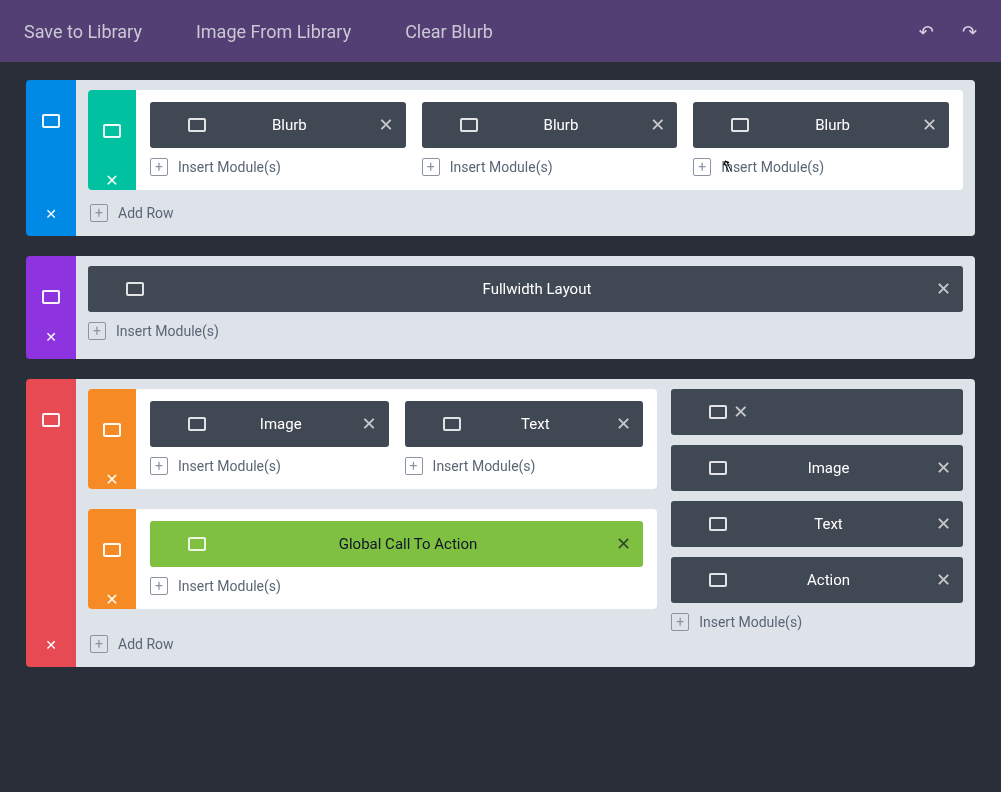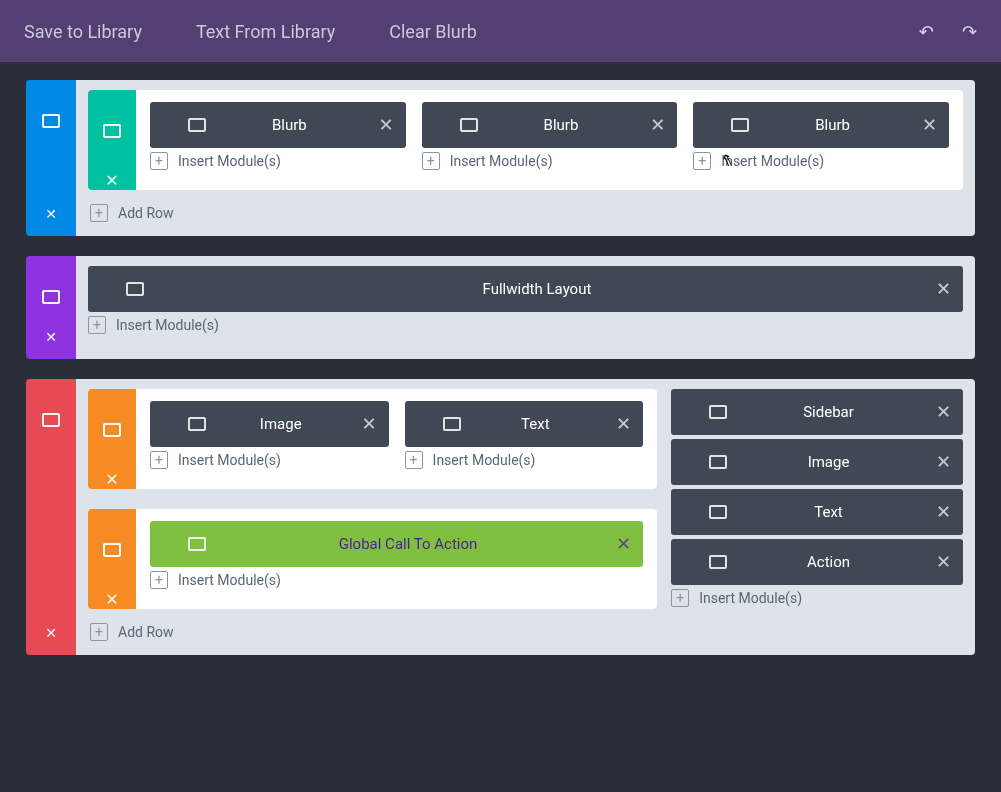--- a/index.html
+++ b/index.html
@@ -60,21 +60,21 @@
     padding: 10px 12px 12px 12px;
   }
 
   
   .blue { background: #008ae6; }
   .purple { background: #8e33e0; }
   .red { background: #e84a54; }
   .green-handle { background: #00c2a0; }
   .orange { background: #f68a25; }
   .darkmod { background: #404854; color: #fff; }
-  .greenmod { background: #80c041; color: #4c1d95; }
+  .greenmod { background: #80c041; color: #0f172a; }
 
   
   .row-wrap {
     display: flex;
     background: #fff;
     border-radius: 4px;
     overflow: hidden;
     margin-bottom: 10px;
   }
   .row-handle {
@@ -99,21 +99,21 @@
     min-width: 0;
   }
 
   
   .module {
     display: flex;
     align-items: center;
     height: 46px;
     border-radius: 3px;
     padding: 0 12px;
-    margin-bottom: 4px;
+    margin-bottom: 10px;
   }
   .module-title {
     flex: 1;
     text-align: center;
     font-size: 15px;
   }
   .module .close-icon { margin-left: 6px; }
 
   
   .insert {
@@ -173,21 +173,21 @@
   .cursor {
     position:absolute; font-size:16px; color:#000;
     pointer-events:none;
   }
 </style>
 </head>
 <body>
 
 <div class="toolbar">
   <div class="toolbar-btn">Save to Library</div>
-  <div class="toolbar-btn">Text From Library</div>
+  <div class="toolbar-btn">Image From Library</div>
   <div class="toolbar-btn">Clear Blurb</div>
   <div class="toolbar-spacer"></div>
   <div class="toolbar-icon">↶</div>
   <div class="toolbar-icon">↷</div>
 </div>
 
 <div id="sections">
     <div class="section">
       <div class="section-handle blue">
         <div class="handle-icon">
@@ -438,21 +438,20 @@
           <div class="right">
             <div class="module darkmod">
               <div style="display: flex; align-items: center; gap: 8px; color: rgb(255, 255, 255); opacity: 0.85;">
                 <div class="hamburger icon">
                   <span></span>
                   <span></span>
                   <span></span>
                 </div>
                 <div class="dup-icon icon"></div>
               </div>
-              <div class="module-title">Sidebar</div>
               <div class="close-icon" style="opacity: 0.7;">✕</div>
             </div>
             <div class="module darkmod">
               <div style="display: flex; align-items: center; gap: 8px; color: rgb(255, 255, 255); opacity: 0.85;">
                 <div class="hamburger icon">
                   <span></span>
                   <span></span>
                   <span></span>
                 </div>
                 <div class="dup-icon icon"></div>

